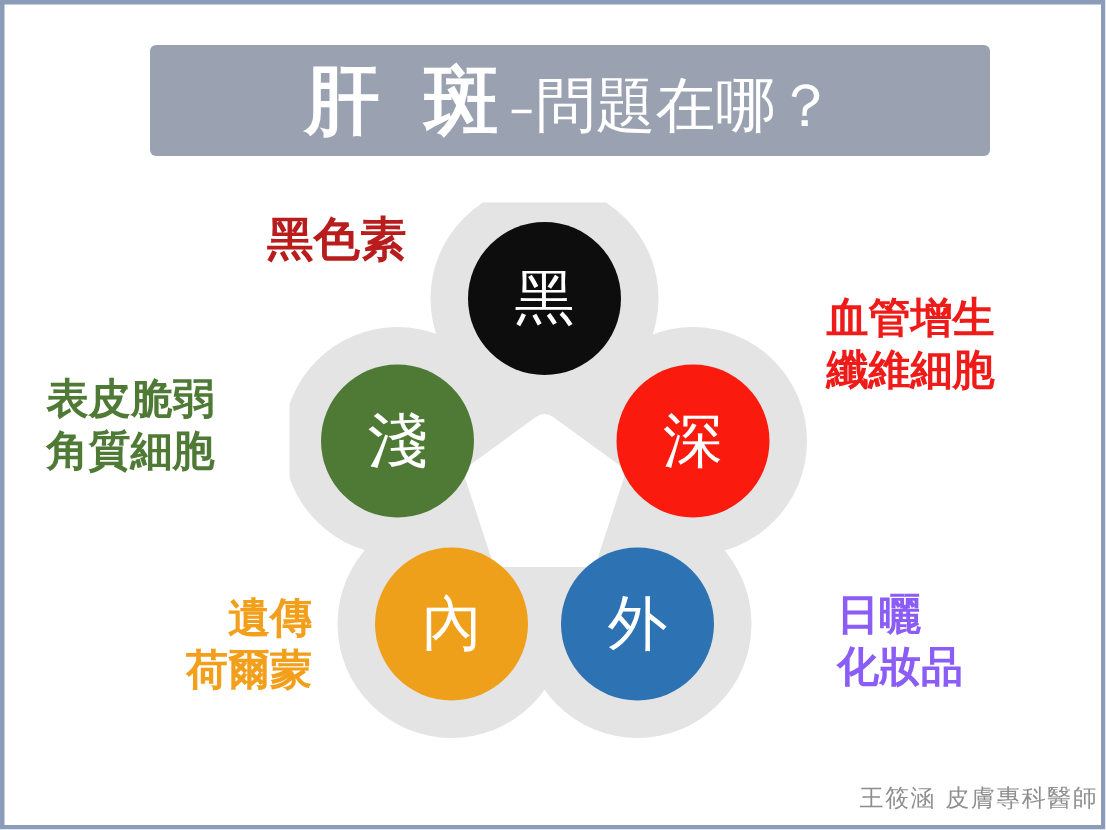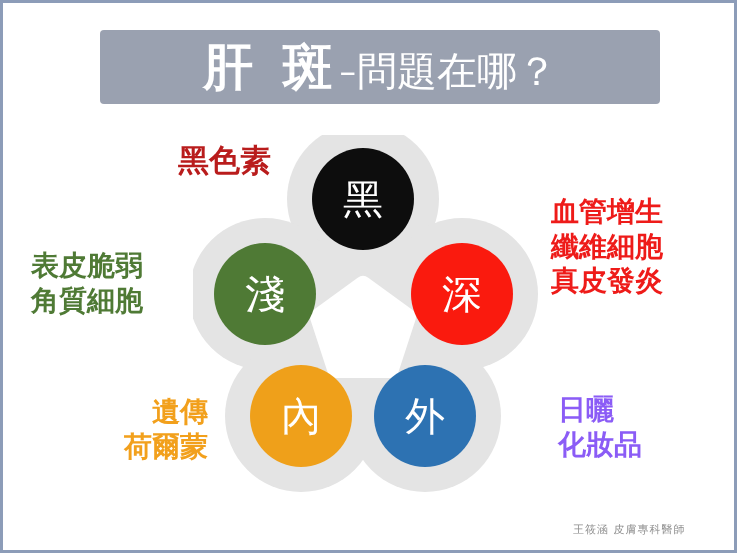--- a/index.html
+++ b/index.html
@@ -133,21 +133,21 @@
     color: #8b5cf6;
     text-align: left;
   }
   .side-label .line { display: block; }
 
   
   #signature {
     position: absolute;
     left: 570px;
     top: 519px;
-    font-size: 11px;
+    font-size: 16px;
     color: #8e8e8e;
     letter-spacing: 1px;
     white-space: nowrap;
     font-weight: 400;
   }
 </style>
 </head>
 <body>
 
 <div id="slide">
@@ -198,21 +198,20 @@
   </div>
 
   <div class="side-label" id="label-keratin">
     <span class="line">表皮脆弱</span>
     <span class="line">角質細胞</span>
   </div>
 
   <div class="side-label" id="label-vessel">
     <span class="line">血管增生</span>
     <span class="line">纖維細胞</span>
-    <span class="line">真皮發炎</span>
   </div>
 
   <div class="side-label" id="label-genetic">
     <span class="line">遺傳</span>
     <span class="line">荷爾蒙</span>
   </div>
 
   <div class="side-label" id="label-sun">
     <span class="line">日曬</span>
     <span class="line">化妝品</span>

